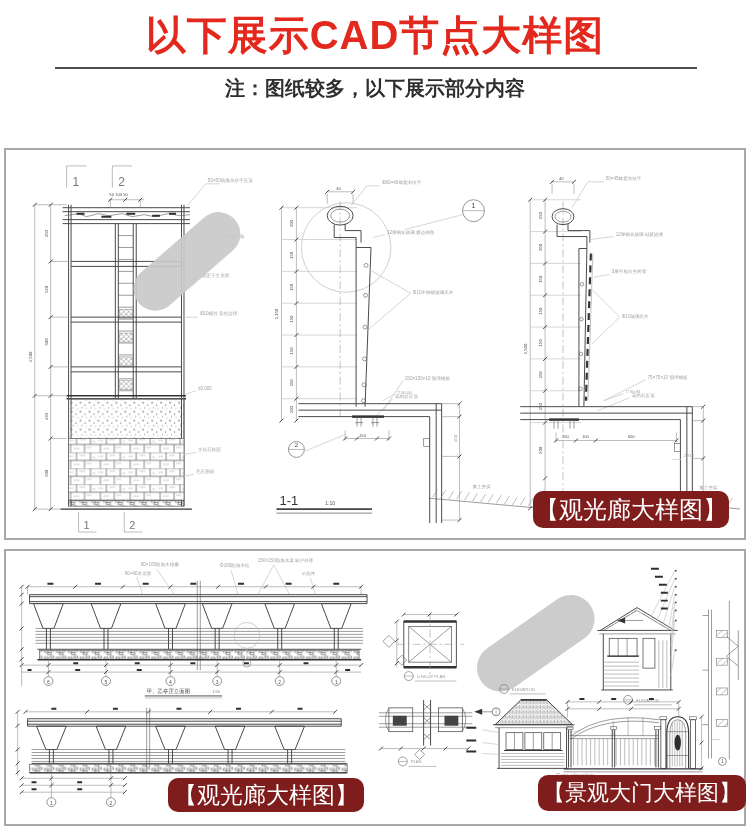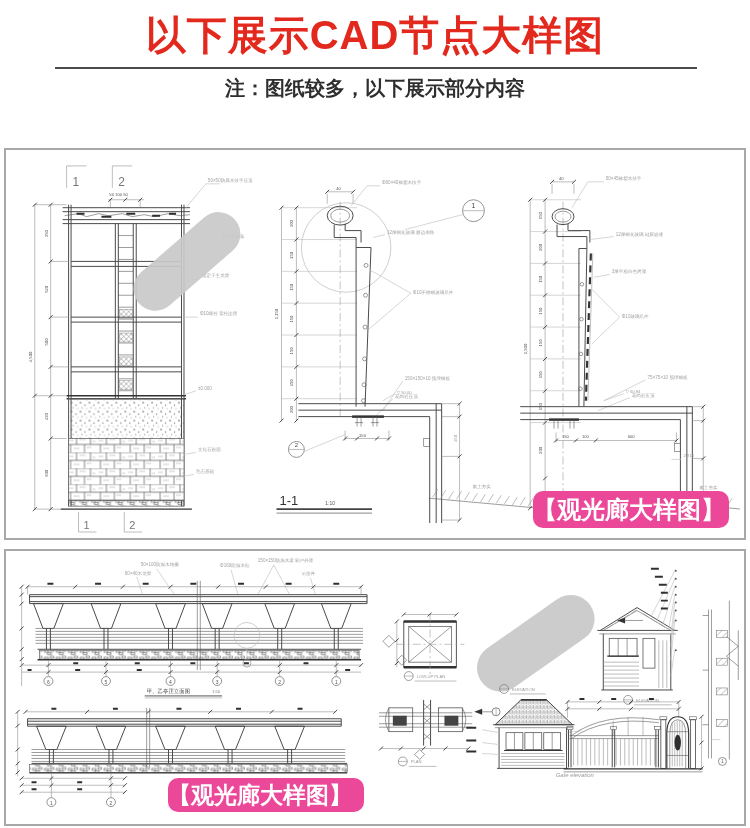--- a/index.html
+++ b/index.html
@@ -6,22 +6,22 @@
   .page{position:relative;width:750px;height:828px;background:#fff;overflow:hidden;
         font-family:"Liberation Sans","DejaVu Sans",sans-serif;}
   .title{position:absolute;top:8px;left:0;width:750px;text-align:center;
          font-size:40px;font-weight:bold;color:#e3291d;letter-spacing:1px;}
   .divider{position:absolute;top:67px;left:55px;width:642px;height:2px;background:#4d4d4d;}
   .note{position:absolute;top:75px;left:0;width:750px;text-align:center;
         font-size:20px;font-weight:700;color:#2e2e2e;}
   .panel{position:absolute;background:#fff;border:2px solid #a8a8a8;}
   #panel-top{left:4px;top:148px;width:738px;height:388px;}
   #panel-bottom{left:4px;top:549px;width:738px;height:273px;}
-  .pill{position:absolute;background:#ec4899;color:#fff;border-radius:10px;
-        font-weight:700;white-space:nowrap;overflow:hidden;}
+  .pill{position:absolute;background:#7f1d1d;color:#fff;border-radius:10px;
+        text-align:center;font-weight:400;white-space:nowrap;overflow:hidden;}
   #pill-top{left:527px;top:341px;width:196px;height:37px;line-height:37px;font-size:24px;}
   #pill-bl{left:162px;top:227px;width:196px;height:34px;line-height:34px;font-size:23px;}
   #pill-br{left:532px;top:224px;width:208px;height:36px;line-height:36px;font-size:22px;}
   svg{display:block;}
   svg text{font-family:"Liberation Sans","DejaVu Sans",sans-serif;}
   .ln{stroke:#4a4a4a;stroke-width:1;fill:none}
   .lnb{stroke:#333;stroke-width:1.4;fill:none}
   .ln2{stroke:#5a5a5a;stroke-width:.6;fill:none}
   .lt{stroke:#8f8f8f;stroke-width:.6;fill:none}
   .ld{stroke:#c4c4c4;stroke-width:.7;fill:none}
@@ -510,15 +510,16 @@
         <rect x="714" y="108" width="11" height="7" fill="url(#hatch45b)" stroke="#666" stroke-width=".5"></rect>
         <rect x="714" y="138" width="11" height="7" fill="url(#hatch45b)" stroke="#666" stroke-width=".5"></rect>
         <rect x="714" y="170" width="11" height="7" fill="url(#hatch45b)" stroke="#666" stroke-width=".5"></rect>
         <path class="ln2" d="M724,86 l12,10 -12,10 12,10 M736,80 V130"></path>
         <path class="ld" d="M709,190 h9"></path>
         <circle cx="720" cy="212" r="4" fill="none" stroke="#666" stroke-width=".7"></circle>
         <text x="720" y="214" text-anchor="middle" style="font-size:4.5px;fill:#555">1</text>
       </g>
     </svg>
     <div class="pill" id="pill-bl">【观光廊大样图】</div>
+    <div class="pill" id="pill-br">【景观大门大样图】</div>
   </div>
 
 </div>
 
 </body></html>

